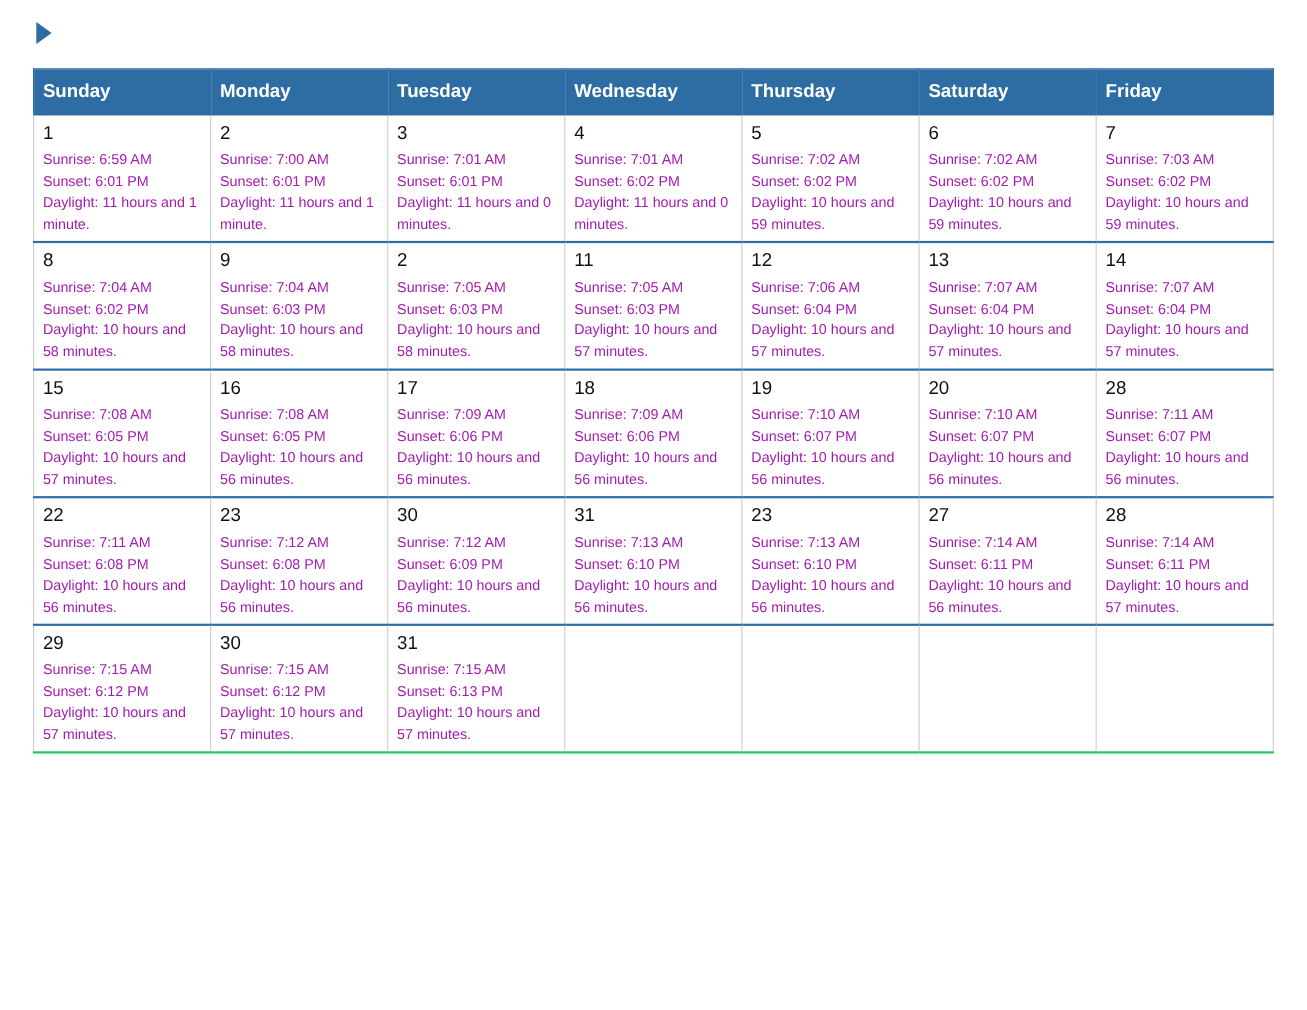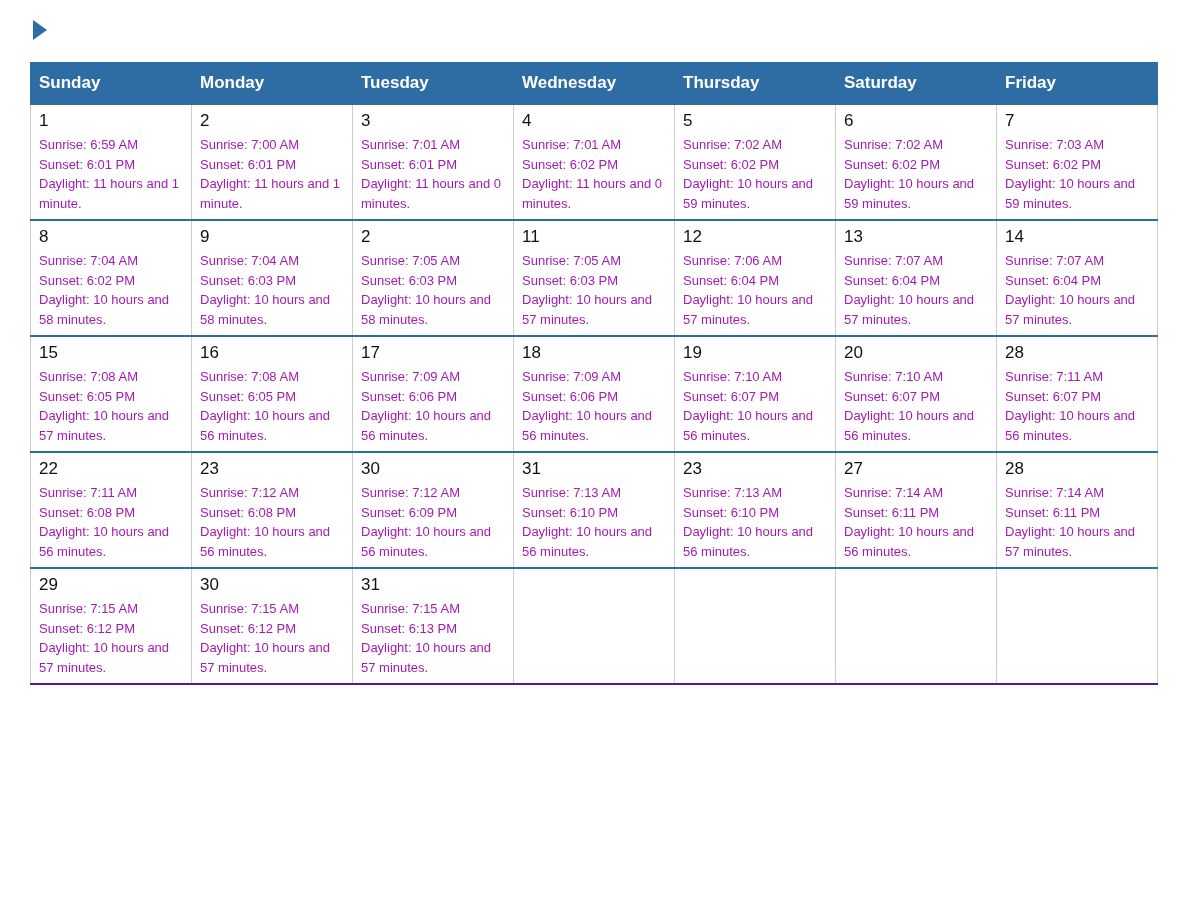--- a/index.html
+++ b/index.html
@@ -87,21 +87,21 @@
     .day-info {
       font-size: 13px;
       color: #a21caf;
       line-height: 1.5;
     }
     .empty-cell {
       border-top: 2px solid #2e6da4;
       background: #fff;
     }
     tbody tr:last-child td {
-      border-bottom: 2px solid #4c1d95;
+      border-bottom: 2px solid #22c55e;
     }
   </style>
 </head>
 <body>
 
 <div class="header">
   <div class="logo">
     <div class="logo-text">
       <span class="logo-general"></span>
       <span class="logo-arrow"></span>

